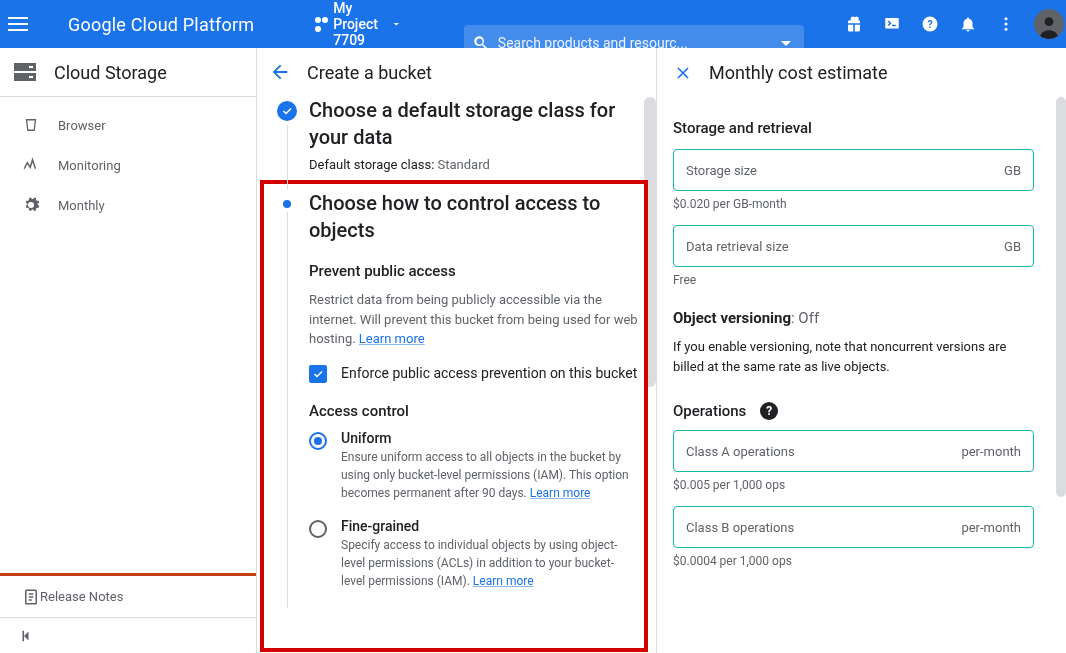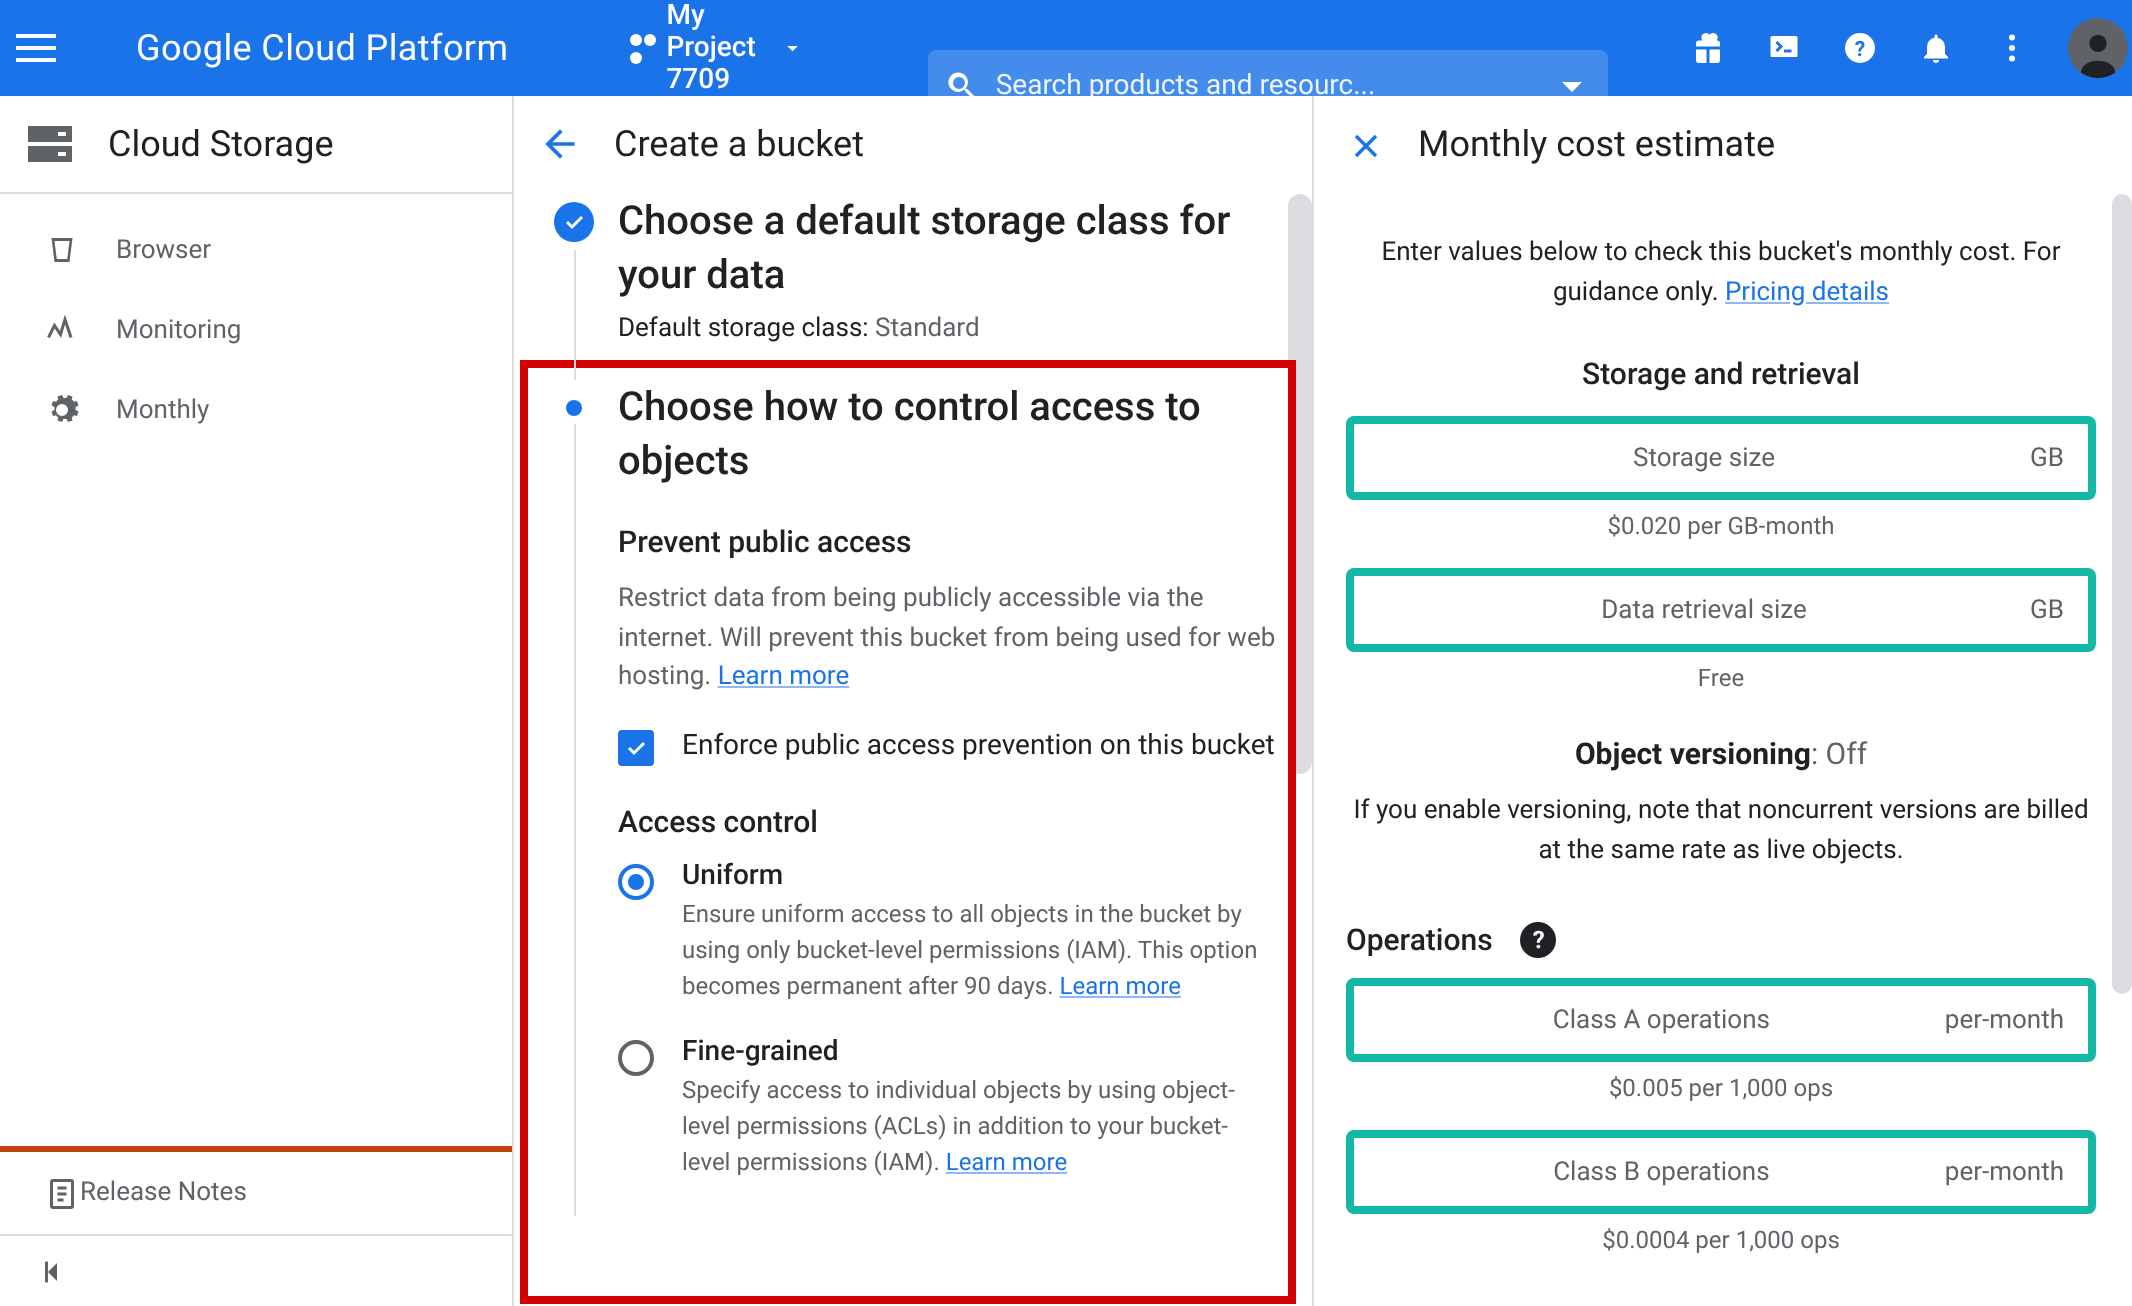--- a/index.html
+++ b/index.html
@@ -53,27 +53,27 @@
 .chk-row .lbl { font-size:14px; color:#202124; line-height:1.5;}
 .radio-row { display:flex; align-items:flex-start; margin-top:6px;}
 .radio-row .rad { width:18px; height:18px; border-radius:50%; border:2px solid #5f6368; flex:0 0 18px; margin-right:14px; margin-top:2px; position:relative;}
 .radio-row.selected .rad { border-color:#1a73e8;}
 .radio-row.selected .rad::after { content:""; position:absolute; inset:3px; background:#1a73e8; border-radius:50%;}
 .radio-row .rlabel { font-size:14px; color:#202124; font-weight:500;}
 .radio-row .rdesc { font-size:12px; color:#5f6368; line-height:1.5; margin-top:2px;}
 .redbox { position:absolute; border:4px solid #d40000; pointer-events:none; }
 .vscroll { position:absolute; right:0; top:0; width:12px; height:290px; background:#dadce0; border-radius:6px;}
 
-.right-pane { padding: 0 18px 0 16px; position:relative; overflow:hidden;text-align:center;}
+.right-pane { padding: 0 32px 0 16px; position:relative; overflow:hidden;}
 .right-pane .r-header { height:49px; display:flex; align-items:center; }
 .right-pane .r-header .close { color:#1a73e8; margin-right:16px; display:flex; }
 .right-pane .r-header .title { font-size:18px; }
 .right-pane .intro { font-size:13px; color:#202124; margin-top:20px; line-height:1.5;}
 .right-pane h3 { font-size:15px; font-weight:500; margin-top:22px; margin-bottom:12px;}
-.field { border:4px solid #14b8a6; border-radius:4px; height:42px; display:flex; align-items:center; padding:0 12px; margin-top:6px;}
+.field { border:1px solid #14b8a6; border-radius:4px; height:42px; display:flex; align-items:center; padding:0 12px; margin-top:6px;}
 .field .f-label { color:#5f6368; font-size:13px; flex:1;}
 .field .f-unit { color:#5f6368; font-size:13px;}
 .hint { font-size:12px; color:#5f6368; margin-top:6px; margin-bottom:12px;}
 .ov-label { font-size:15px; margin-top:22px;}
 .ov-label .lead { font-weight:700;}
 .ov-label .val { color:#5f6368; font-weight:400;}
 .ov-desc { font-size:13px; color:#202124; margin-top:10px; line-height:1.5;}
 .ops-head { display:flex; align-items:center; margin-top:26px; margin-bottom:10px;}
 .ops-head h3 { margin:0; font-size:15px; font-weight:500;}
 .ops-head .help { margin-left:14px; width:18px; height:18px; border-radius:50%; background:#202124; color:#fff; font-size:12px; display:flex; align-items:center; justify-content:center; font-weight:bold;}
@@ -287,23 +287,20 @@
   <div class="right-pane">
     <div class="vscroll2"></div>
     <div class="r-header">
       <span class="close">
           <svg width="20" height="20" viewBox="0 0 24 24" fill="none" stroke="#1a73e8" stroke-width="2">
             <path d="M6 6l12 12M18 6L6 18"></path>
           </svg>
         </span>
       <span class="title">Monthly cost estimate</span>
     </div>
-    <div class="intro">
-      <span>Enter values below to check this bucket's monthly cost. For guidance only. </span><span class="link">Pricing details</span>
-    </div>
 
     <h3>Storage and retrieval</h3>
     <div class="field">
       <span class="f-label">Storage size</span>
       <span class="f-unit">GB</span>
     </div>
     <div class="hint">$0.020 per GB-month</div>
 
     <div class="field" style="margin-top:14px">
       <span class="f-label">Data retrieval size</span>

